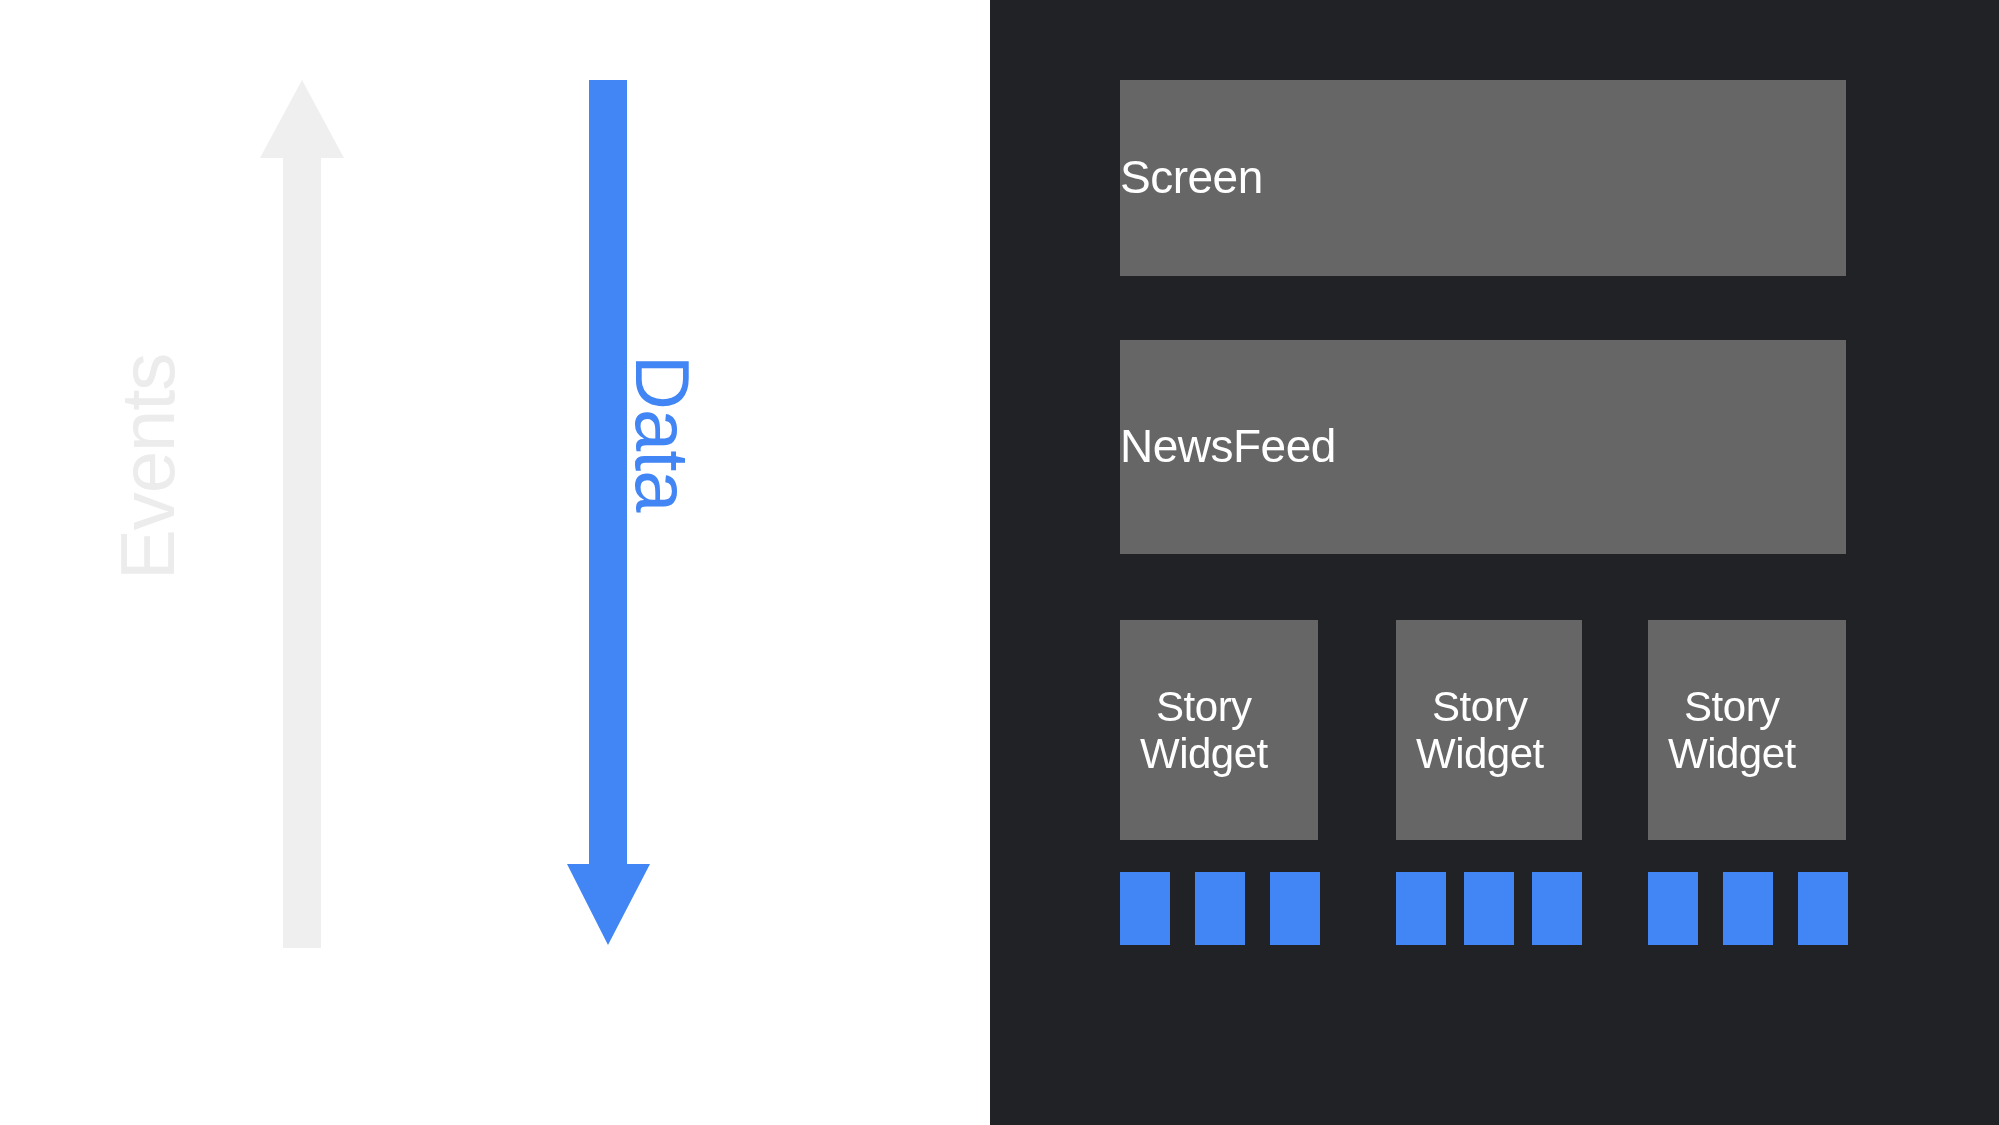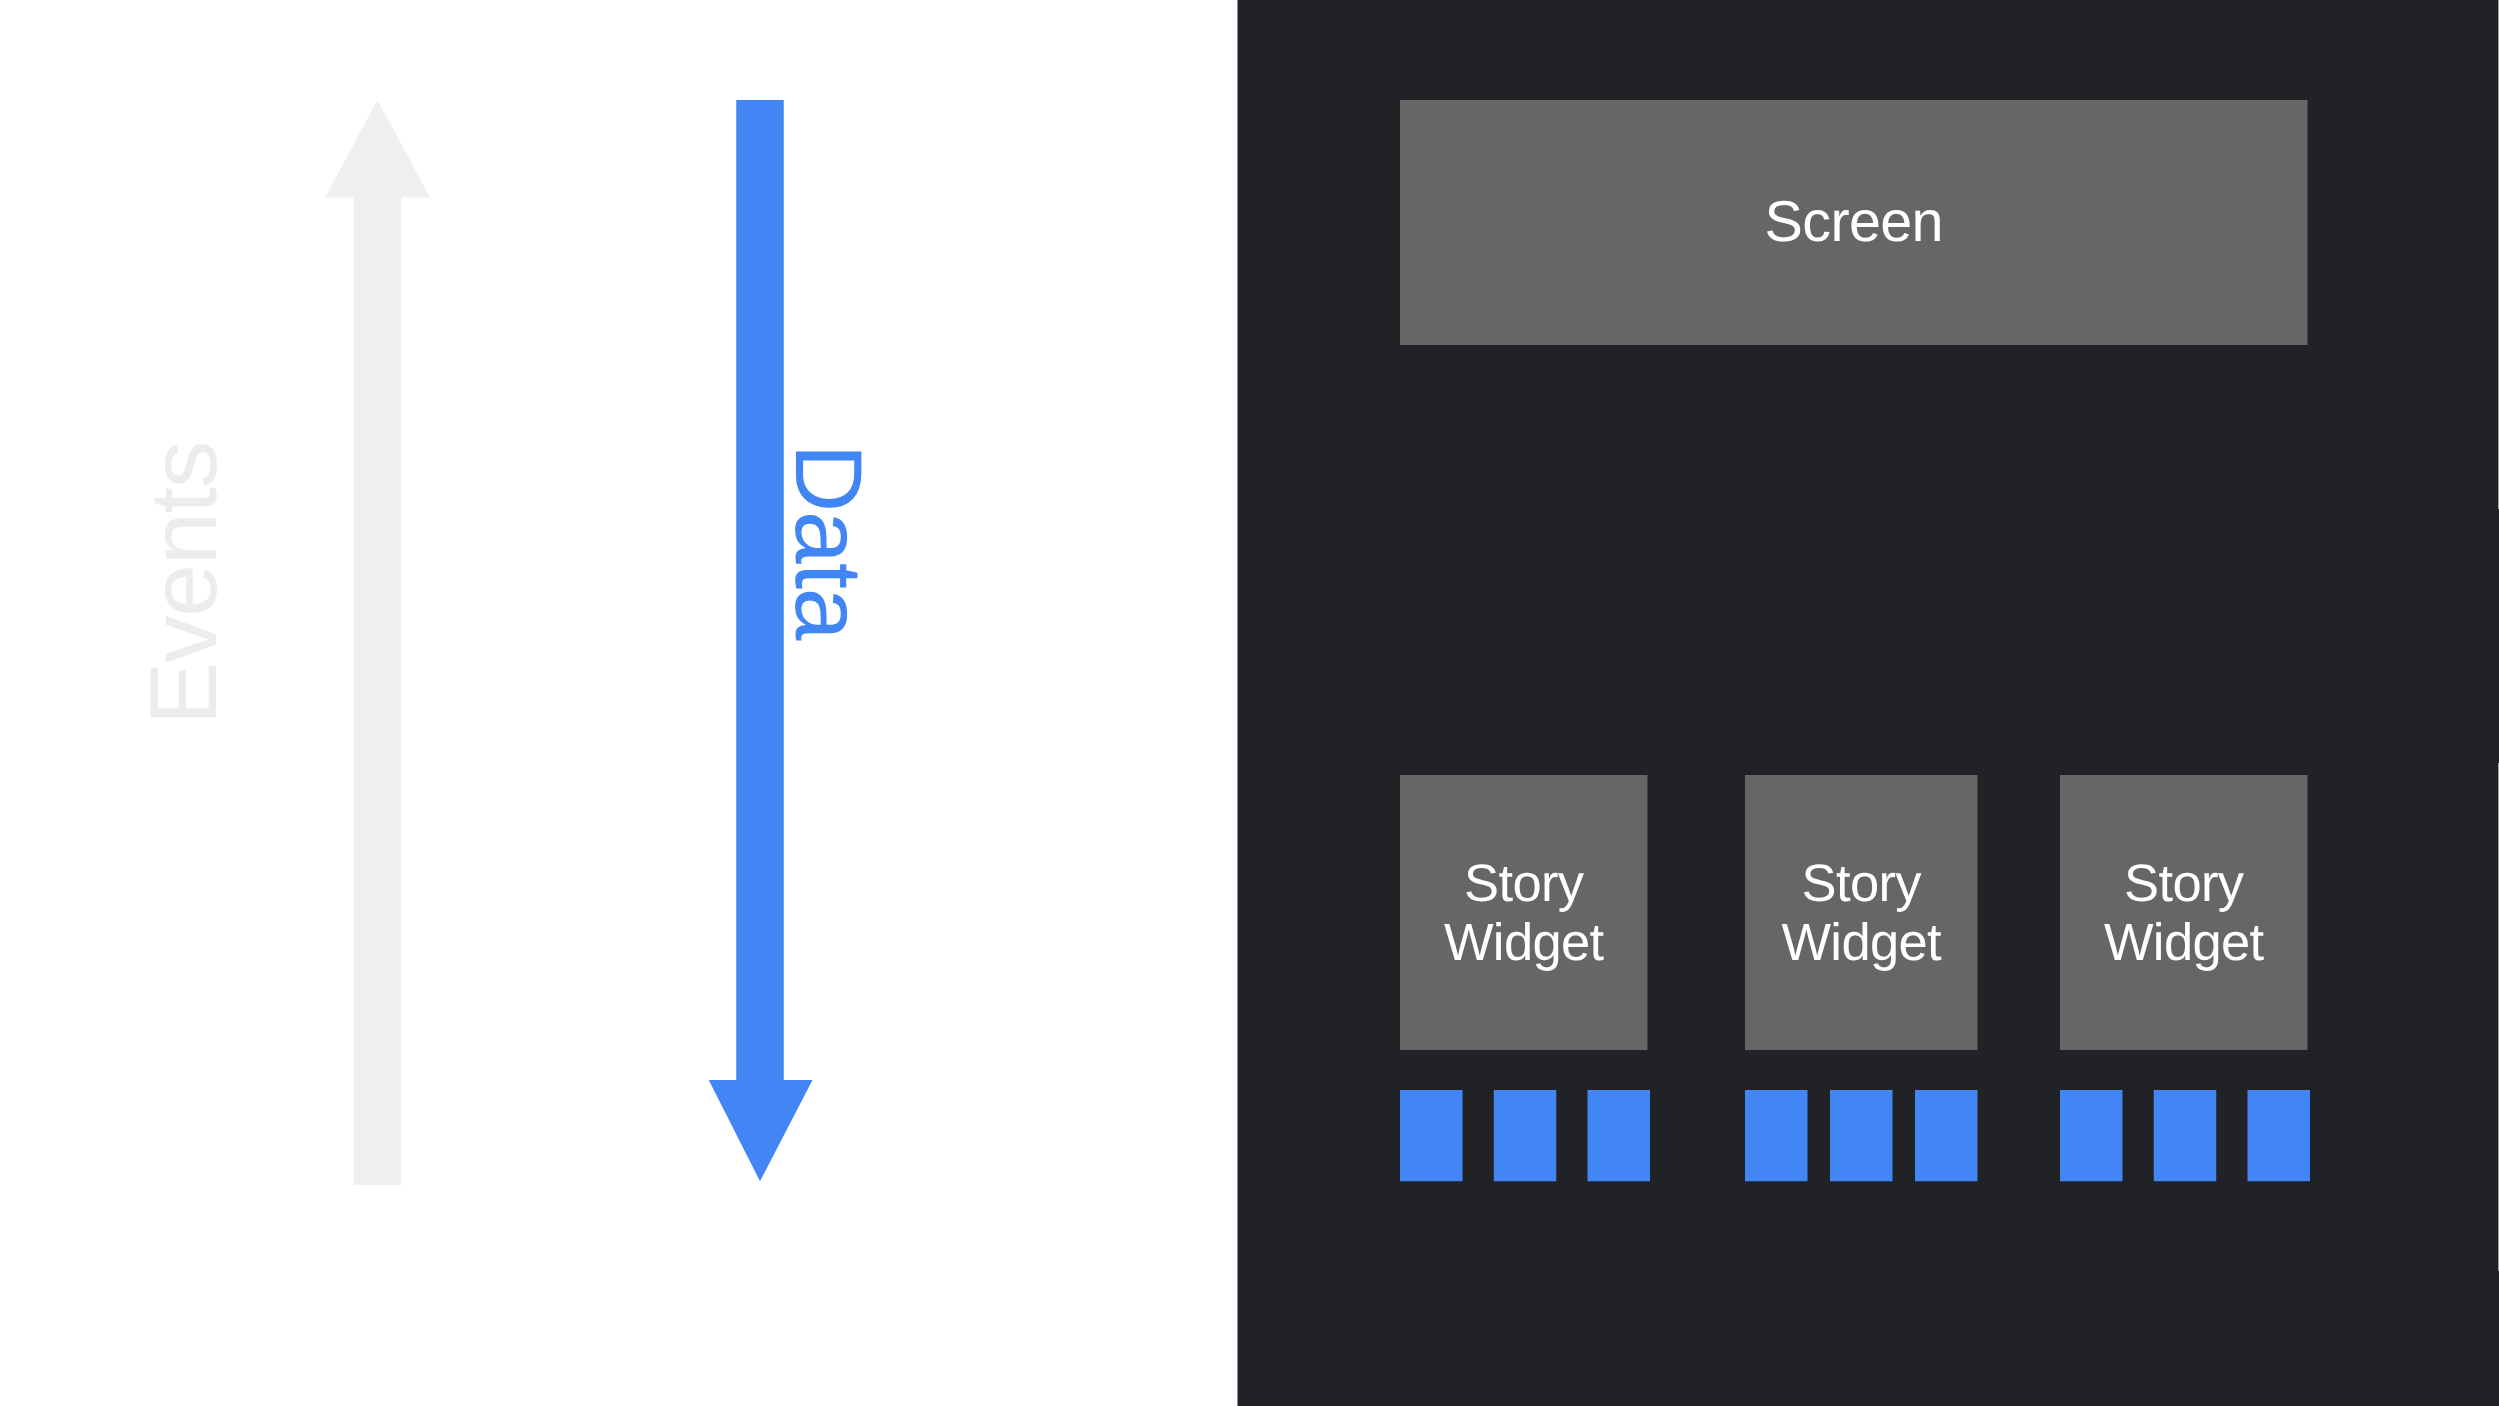--- a/index.html
+++ b/index.html
@@ -62,21 +62,20 @@
     width: 1009px; height: 1125px;
     background: #212225;
   }
 
   .node-box {
     position: absolute;
     background: #666666;
     color: #ffffff;
     display: flex;
     align-items: center;
-    justify-content: center;
     text-align: center;
     font-family: "Liberation Sans", sans-serif;
     font-weight: 400;
     line-height: 1.12;
     letter-spacing: -0.5px;
   }
 
   #screen-box {
     left: 130px; top: 80px;
     width: 726px; height: 196px;
@@ -141,20 +140,23 @@
 
     <div id="data-label" class="flow-label">Data</div>
   </div>
 
   <div id="right-panel">
 
     <div id="screen-box" class="node-box">
       <span>Screen</span>
     </div>
 
+    <div id="newsfeed-box" class="node-box">
+      <span>NewsFeed</span>
+    </div>
 
     <div id="story-box-0" class="node-box story-box">
       <span>
         <span>Story</span><br>
         <span>Widget</span>
       </span>
     </div>
 
     <div id="story-box-1" class="node-box story-box">
       <span>

